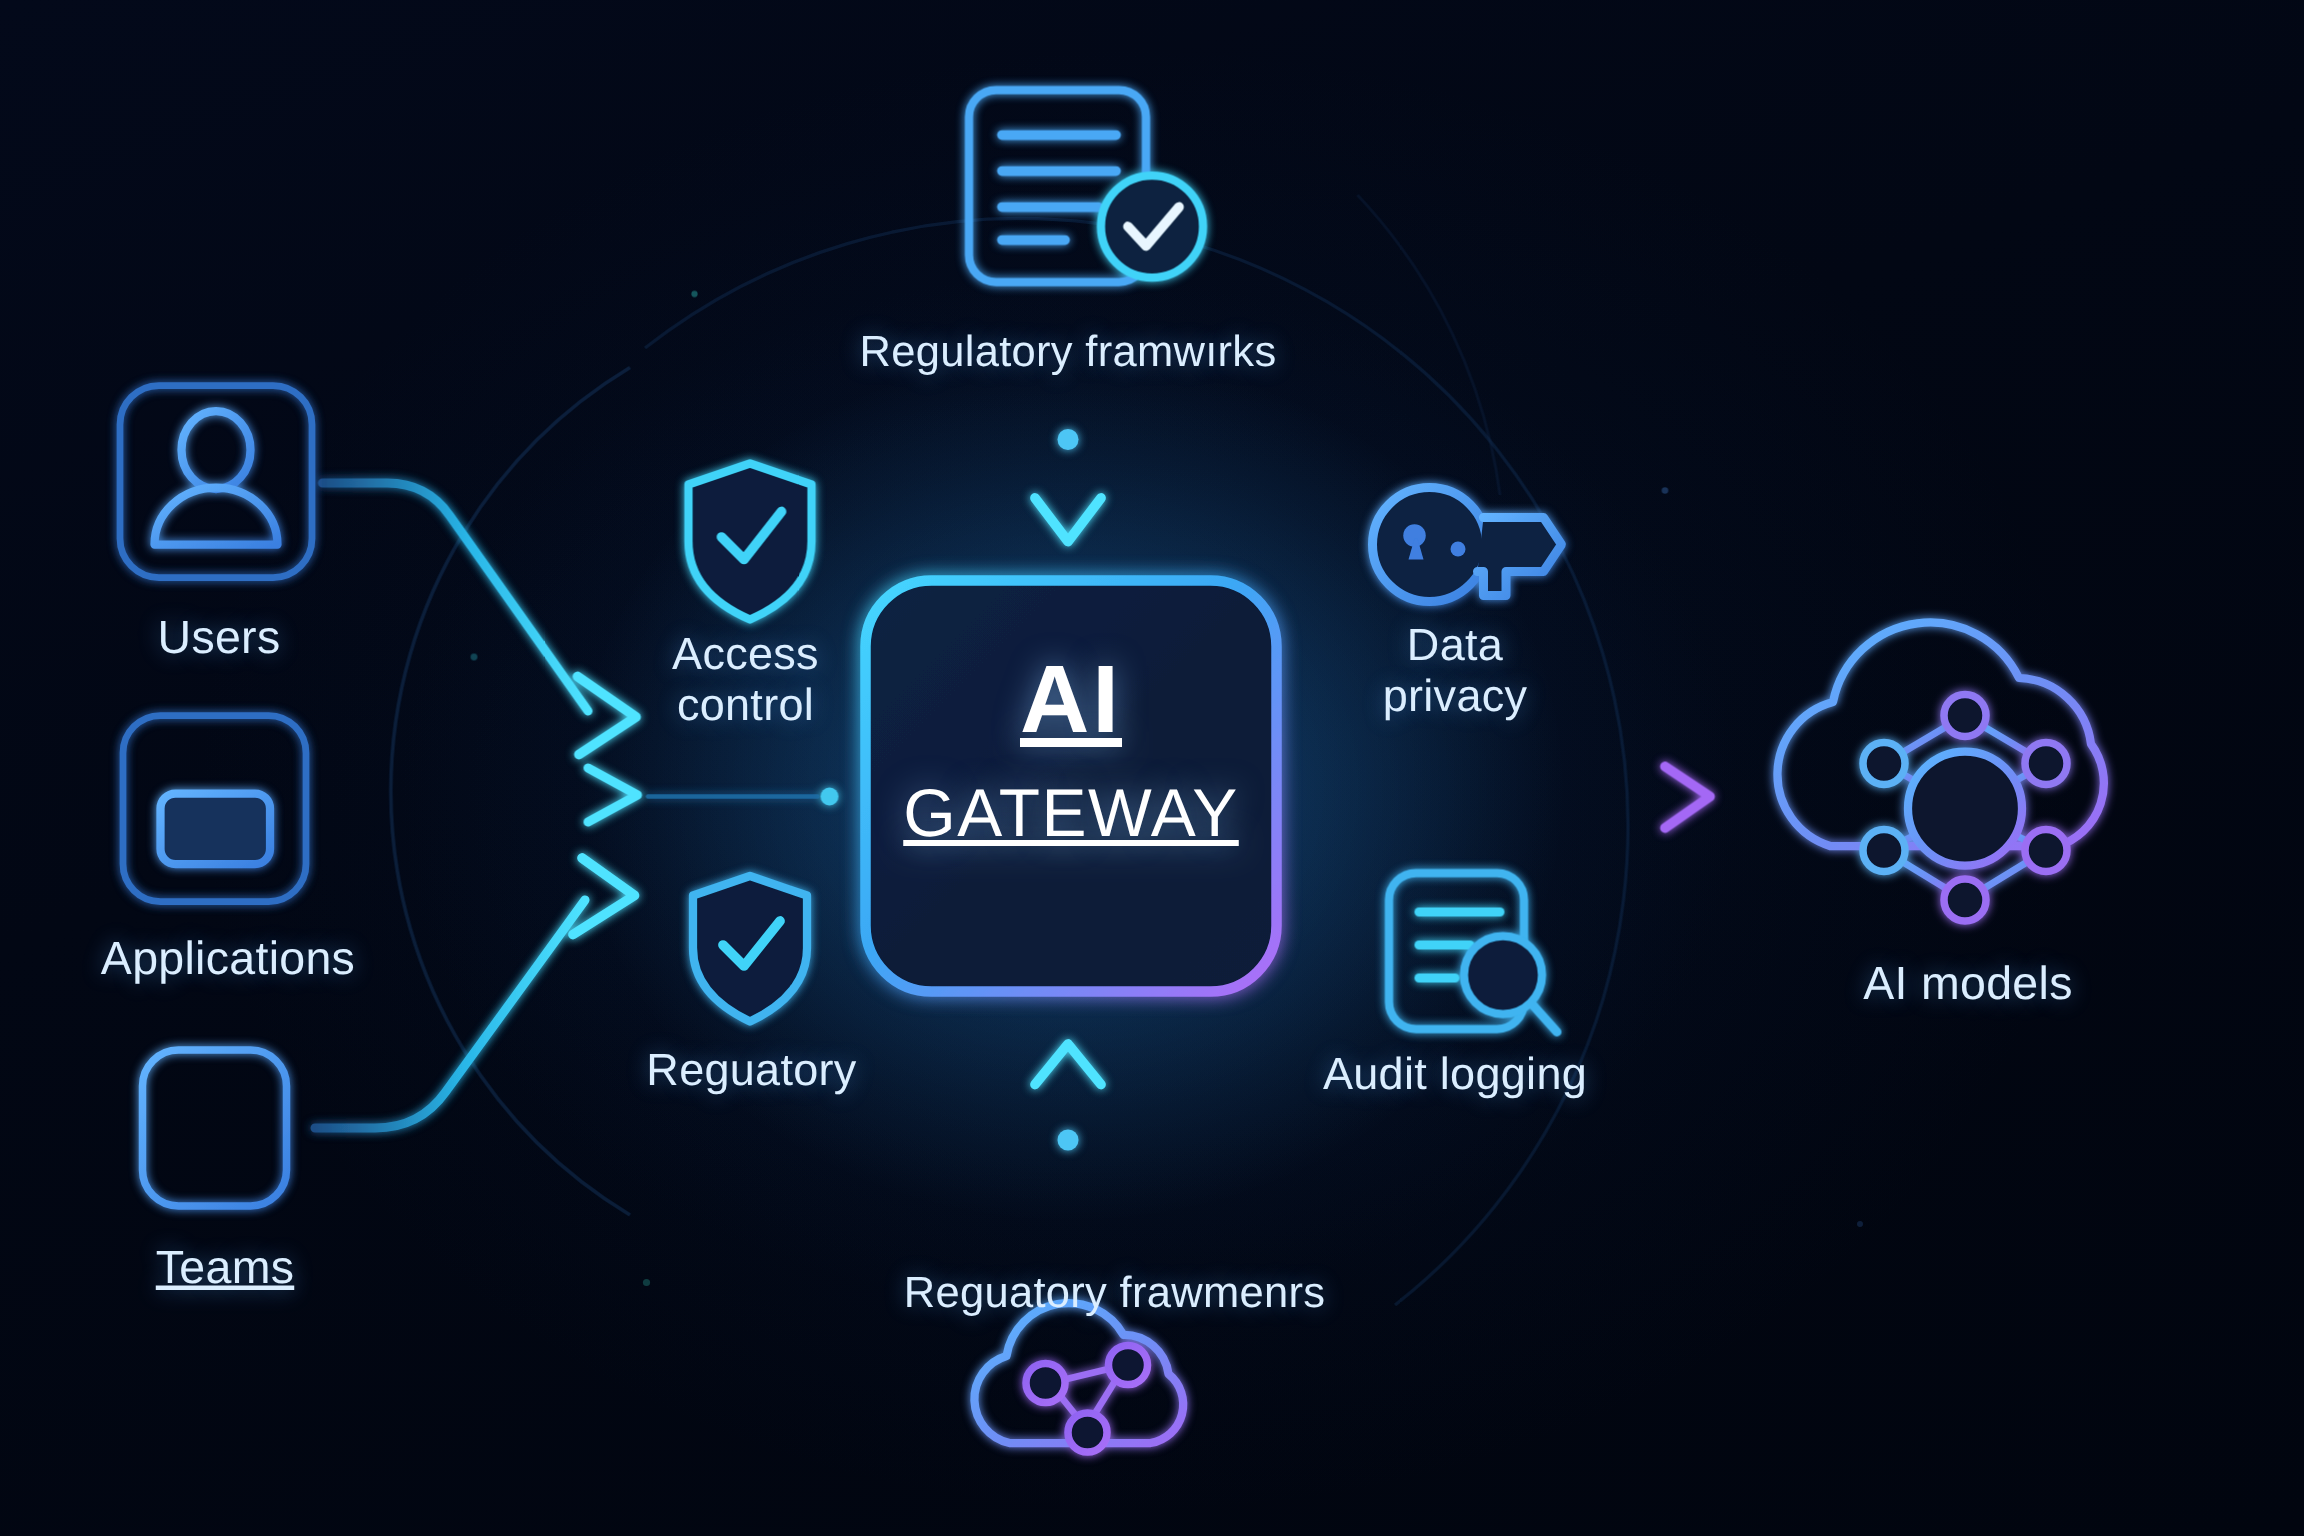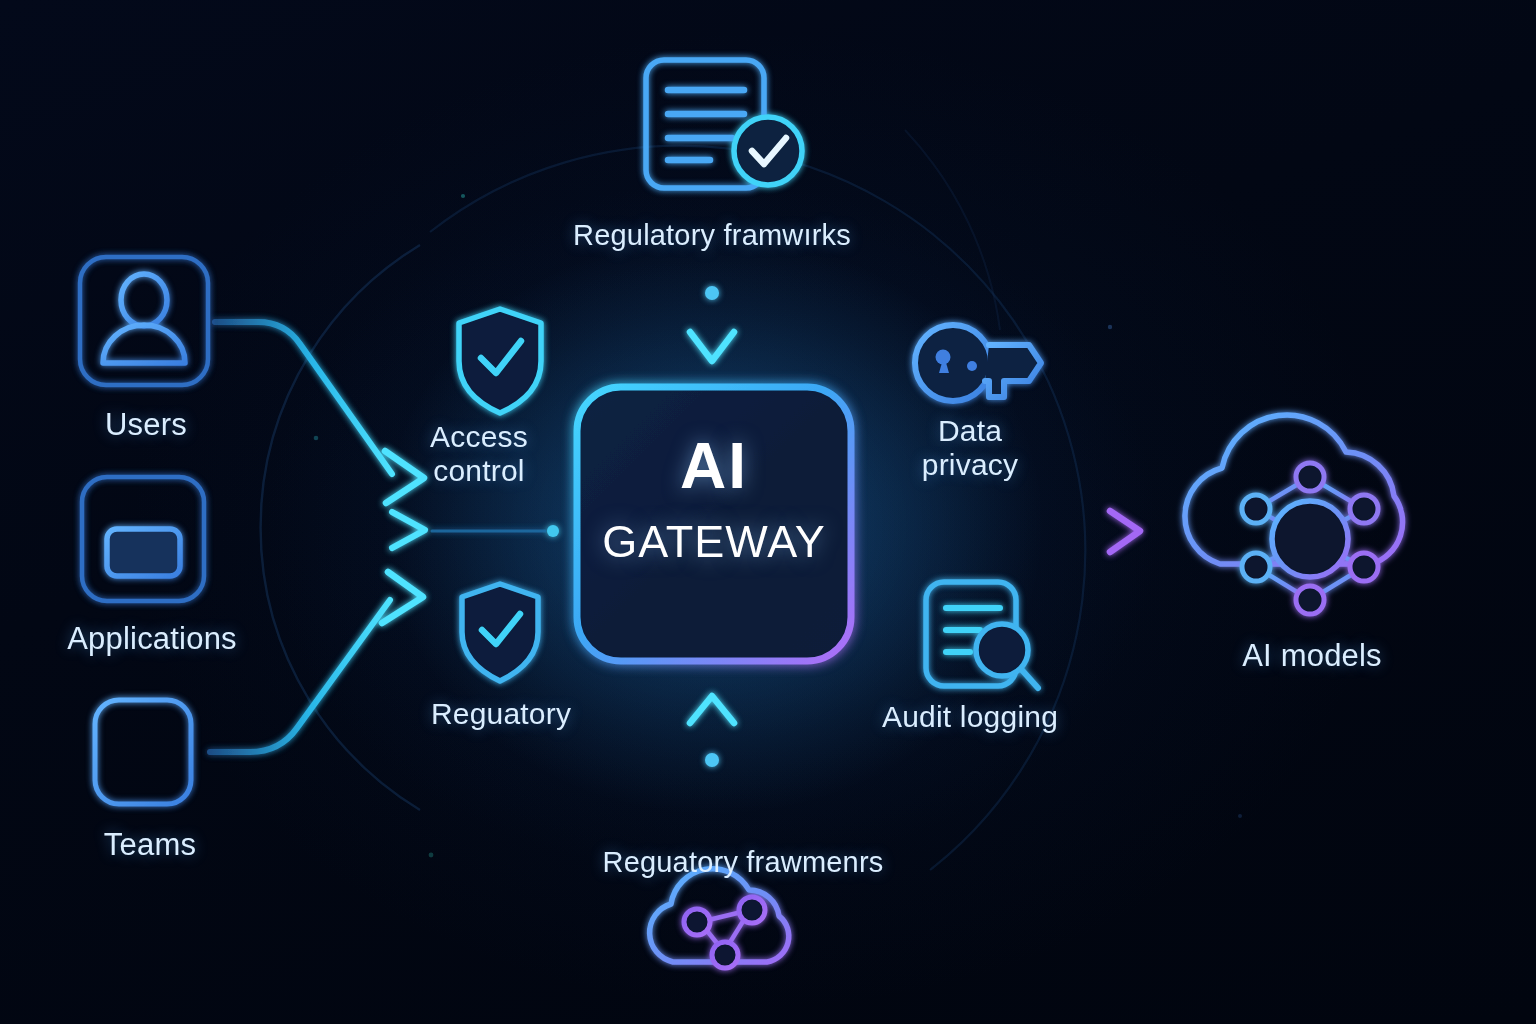--- a/index.html
+++ b/index.html
@@ -12,21 +12,21 @@
     overflow:hidden;}
   .layer{position:absolute;inset:0;}
   svg.layer{pointer-events:none;}
   .lbl{position:absolute;color:#dbeeff;text-align:center;letter-spacing:.2px;
        text-shadow:0 0 14px rgba(90,170,255,.45);white-space:pre-line;line-height:1.12;}
   .lbl.n{font-size:30px;}
   .lbl.m{font-size:29px;}
   .lbl.big{font-size:31px;}
   .gwtext{position:absolute;left:575px;top:385px;width:278px;height:234px;
      display:flex;flex-direction:column;align-items:center;justify-content:center;
-     color:#fff;text-shadow:0 0 20px rgba(140,200,255,.55);pointer-events:none;}
+     color:#fff;text-shadow:0 0 20px rgba(140,200,255,.55);pointer-events:none;text-decoration:underline;}
   .gwtext .t1{font-size:64px;font-weight:700;letter-spacing:2px;line-height:1;}
   .gwtext .t2{font-size:45px;font-weight:400;letter-spacing:1px;line-height:1.25;margin-top:16px;}
 </style>
 </head>
 <body>
 
 <div id="stage">
 
   <svg class="layer" width="1536" height="1024" viewBox="0 0 1536 1024">
     <defs>
@@ -244,23 +244,23 @@
     </g>
   </svg>
 
   <div class="gwtext">
     <div class="t1">AI</div>
     <div class="t2">GATEWAY</div>
   </div>
 
   <div class="lbl big" style="left:56px;top:408px;width:180px;">Users</div>
   <div class="lbl big" style="left:42px;top:622px;width:220px;">Applications</div>
-  <div class="lbl big" style="left:60px;top:828px;width:180px;">Teams</div>
-
-  <div class="lbl n" style="left:388px;top:420px;width:182px;">Access
+  <div class="lbl big" style="left:60px;top:828px;width:180px;text-decoration:underline;">Teams</div>
+
+  <div class="lbl n" style="left:406px;top:420px;width:182px;">Access
 control</div>
   <div class="lbl n" style="left:410px;top:697px;width:182px;">Reguatory</div>
 
   <div class="lbl n" style="left:882px;top:414px;width:176px;">Data
 privacy</div>
   <div class="lbl n" style="left:862px;top:700px;width:216px;">Audit logging</div>
 
   <div class="lbl m" style="left:497px;top:219px;width:430px;">Regulatory framwırks</div>
   <div class="lbl m" style="left:528px;top:798px;width:430px;margin-top:48px;">Reguatory frawmenrs</div>
 

